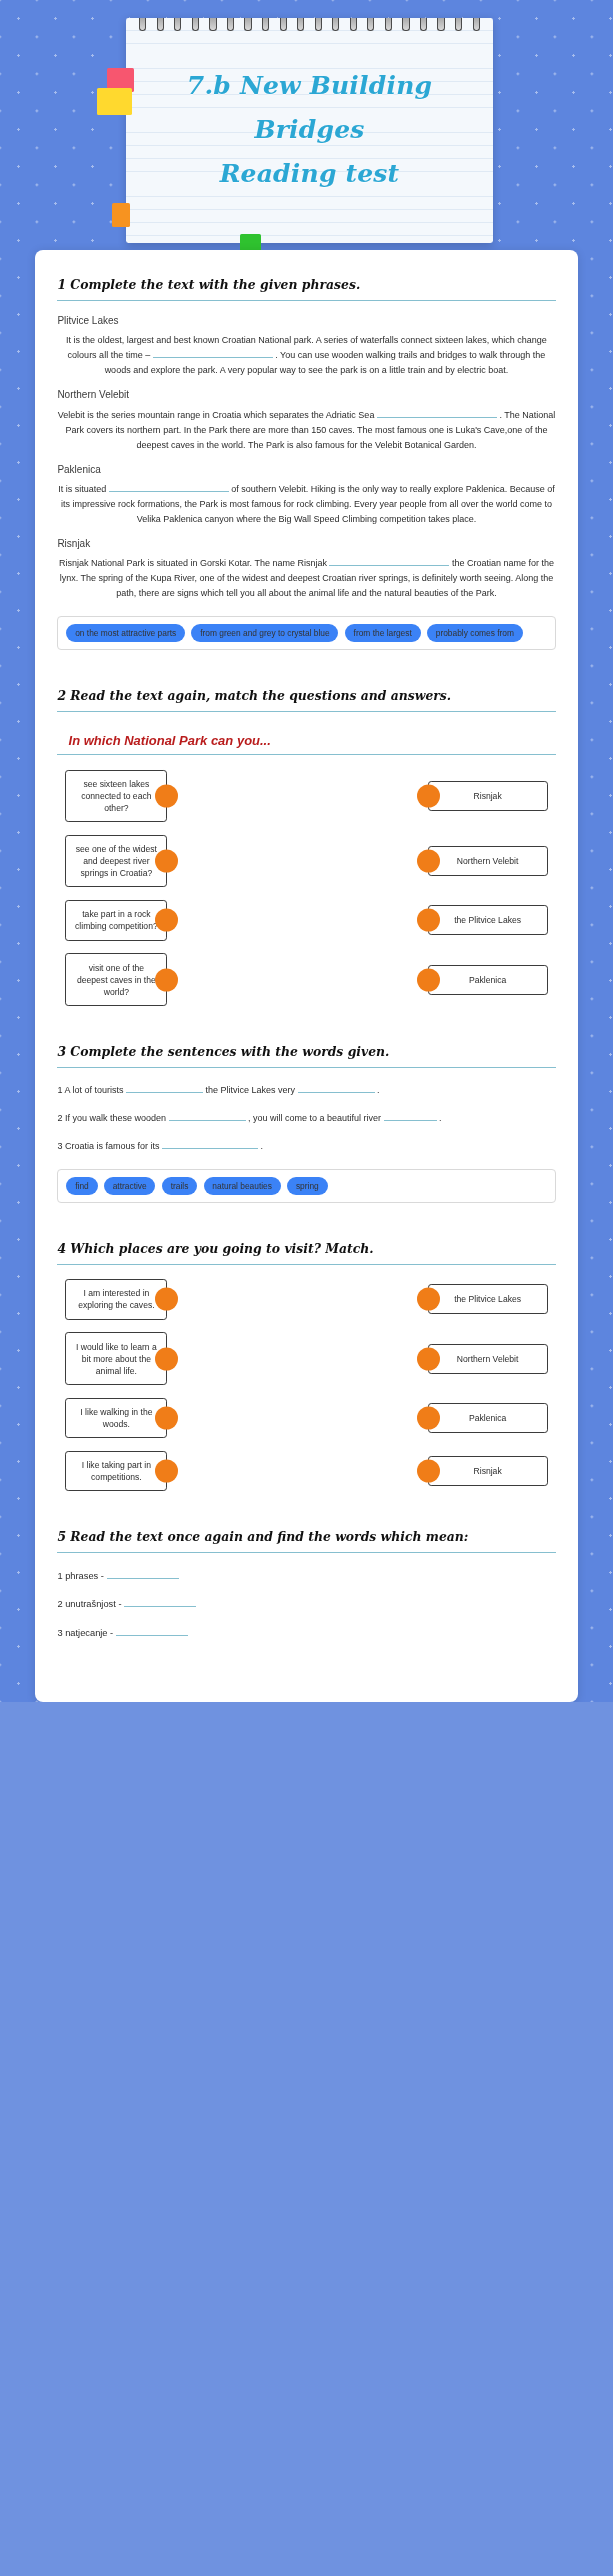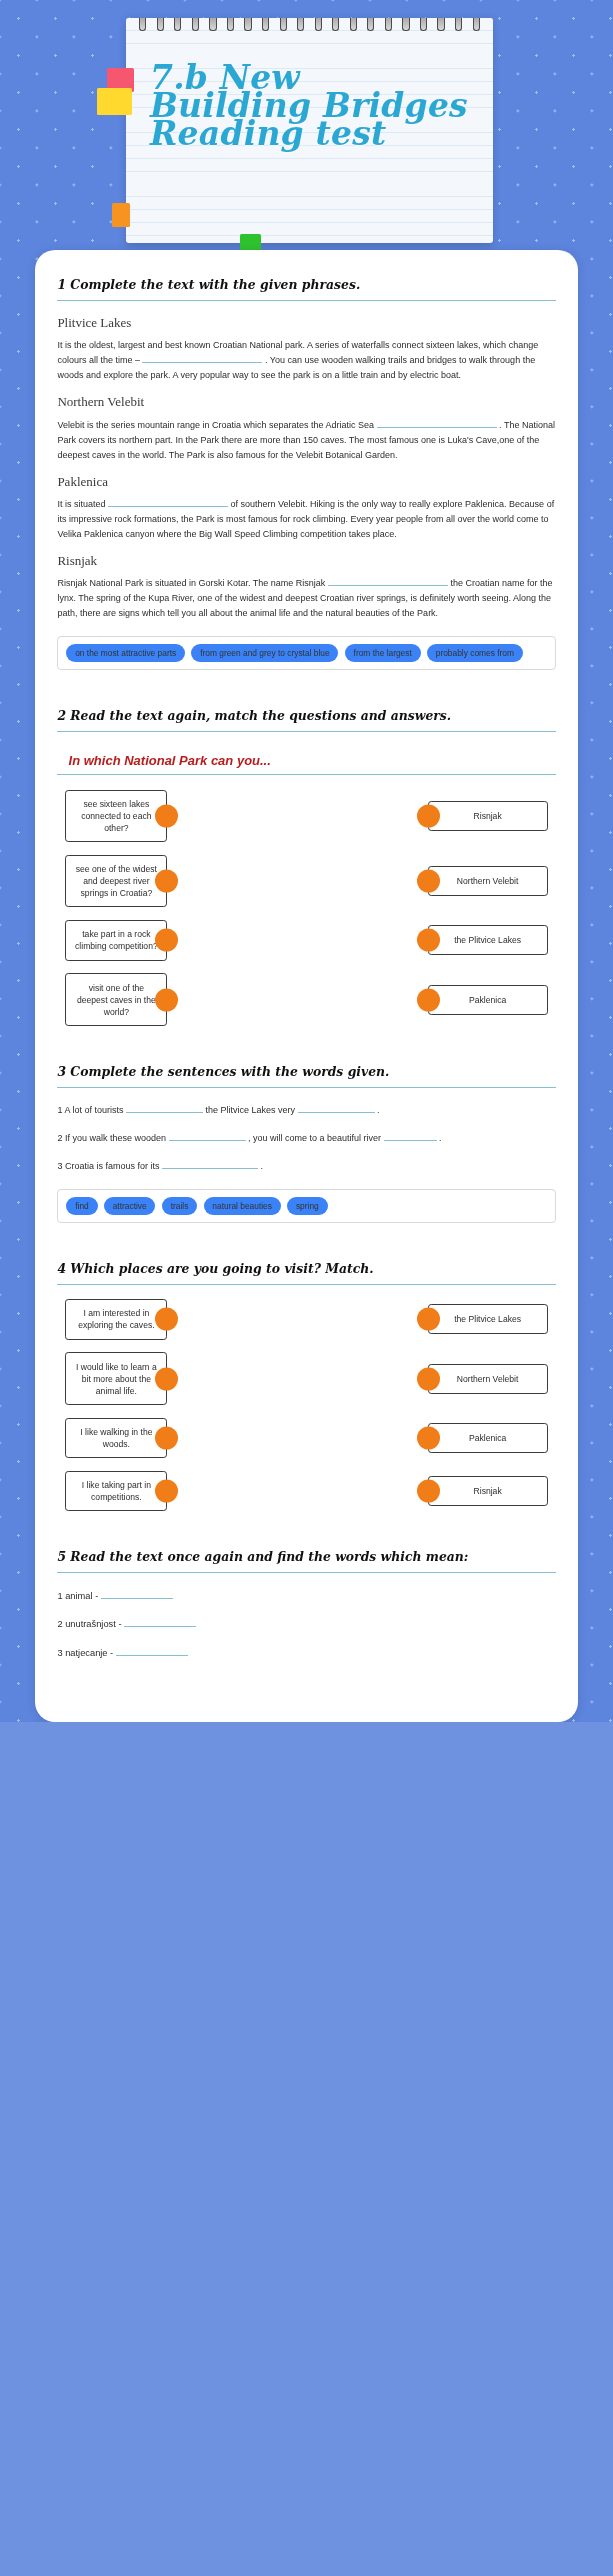--- a/index.html
+++ b/index.html
@@ -73,66 +73,66 @@
     border-radius: 1.6px;
   }
   .sticky-pink  { left: 107px; top: 50px;  width: 27px; height: 24px; background: #f7566f; }
   .sticky-yellow{ left: 97px; top: 70px;  width: 35px; height: 27px; background: #ffd92e; }
   .sticky-orange{ left: 112px; top: 185px; width: 17.6px; height: 24px; background: #f79320; }
   .sticky-green { left: 240px; top: 216px; width: 21px; height: 17.6px; background: #2fc22f; }
   .notebook-title {
     position: relative;
     z-index: 3;
     padding: 46px 24px 0 24px;
+    text-align: center;
     font-family: "DejaVu Serif", serif;
     font-style: italic;
     font-weight: bold;
     color: #2ba7d4;
-    font-size: 33px;
-    line-height: 28px;
+    font-size: 25px;
+    line-height: 44px;
     letter-spacing: 0.2px;
     text-shadow: 0 0.8px 0 rgba(255,255,255,0.6);
   }
 
   
   .card {
     position: relative;
     margin: 0 35px 0 35px;
     background: #ffffff;
-    border-radius: 20px;
+    border-radius: 8px;
     padding: 27px 22.4px 48px 22.4px;
     box-shadow: 0 1.6px 9.6px rgba(0,0,0,0.12);
     z-index: 3;
   }
 
   .ex-title {
     font-family: "DejaVu Serif", serif;
     font-style: italic;
     font-weight: bold;
     font-size: 12.4px;
     color: #111;
     margin: 0 0 8px 0;
   }
   .rule {
     border: none;
     border-top: 0.8px solid #86bfcf;
     margin: 0 0 14.4px 0;
   }
   .sub-head {
-    font-size: 13px;
+    font-size: 10px;
     color: #3a3a3a;
     margin: 11.2px 0 7.2px 0;
-    font-family: Liberation Serif, serif;
   }
   .para {
     font-size: 9px;
     line-height: 15px;
     color: #2c2c2c;
     margin: 0 0 11.2px 0;
-    text-align: left;
+    text-align: center;
   }
   .blank {
     display: inline-block;
     border-bottom: 0.8px solid #86bfcf;
     min-width: 120px;
     height: 9.6px;
     vertical-align: baseline;
   }
   .blank.sm { min-width: 77px; }
   .blank.xs { min-width: 53px; }
@@ -450,21 +450,21 @@
         </div>
       </div>
     </div>
 
     <div class="section">
       <div class="ex-title">5 Read the text once again and find the words which mean:</div>
       <hr class="rule">
 
       <div class="vocab">
         <span>1</span>
-        <span>animal -</span>
+        <span>phrases -</span>
         <span class="blank"></span>
       </div>
       <div class="vocab">
         <span>2</span>
         <span>unutrašnjost -</span>
         <span class="blank"></span>
       </div>
       <div class="vocab">
         <span>3</span>
         <span>natjecanje -</span>

